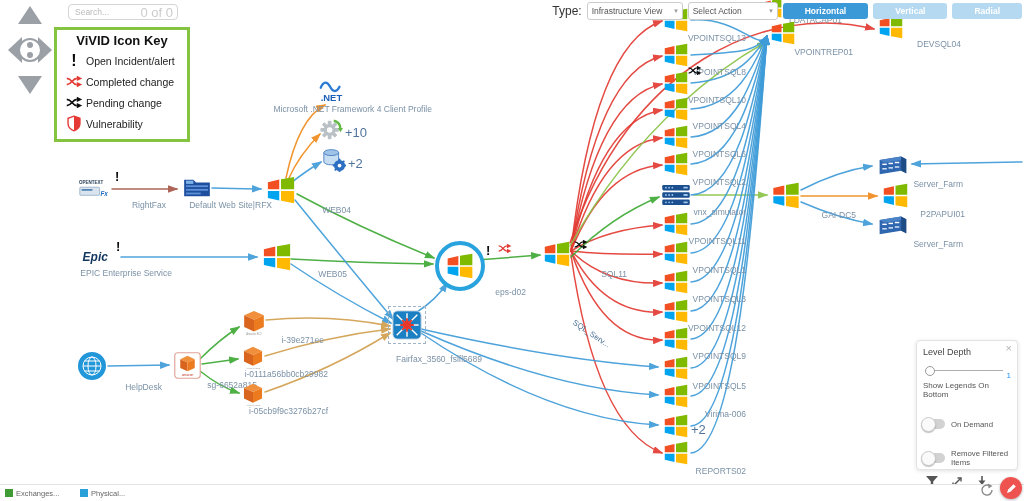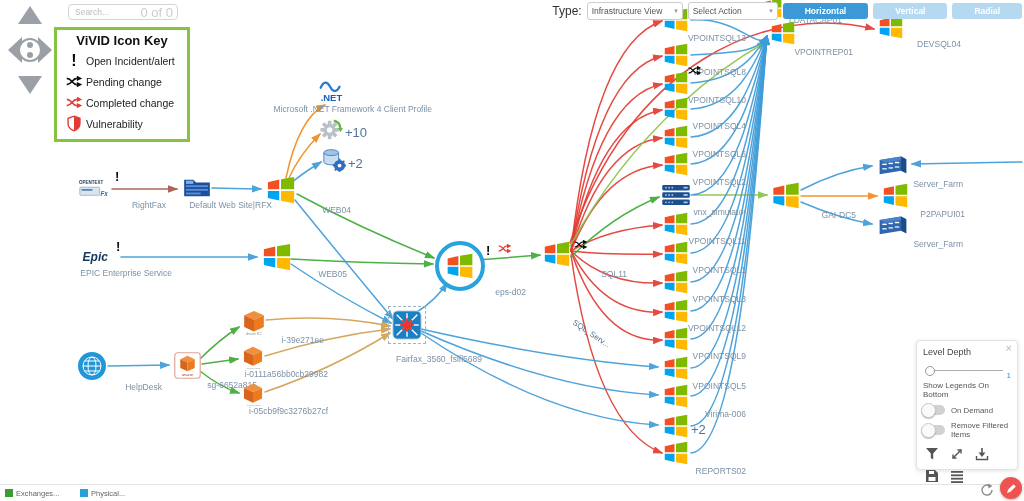--- a/index.html
+++ b/index.html
@@ -46,21 +46,21 @@
   
   #panel{position:absolute;left:916px;top:340px;width:102px;height:130px;z-index:10;background:#fff;
     border:1px solid #e3e3e3;border-radius:4px;box-shadow:0 1px 4px rgba(0,0,0,.12);padding:5px 6px;box-sizing:border-box;}
   #panel-close{position:absolute;right:5px;top:1px;color:#b5b5b5;font-size:11px;}
   .ptitle{font-size:9px;color:#444;margin-top:1px;}
   #slider{position:relative;margin:9px 2px 2px 2px;height:8px;}
   #slider .track{position:absolute;left:0;right:6px;top:4px;height:1px;background:#adadad;}
   #slider .handle{position:absolute;left:0;top:0;width:8px;height:8px;border-radius:50%;background:#fff;border:1px solid #999;}
   #slider .val{position:absolute;right:-2px;top:5px;color:#2196f3;font-size:8px;}
   .plab{font-size:8px;color:#555;margin-top:7px;}
-  .trow{display:flex;align-items:center;margin-top:6px;gap:6px;}
+  .trow{display:flex;align-items:center;margin-top:20px;gap:6px;}
   .tog{width:22px;height:10px;border-radius:6px;background:#d2d2d2;position:relative;flex:none;}
   .tog::after{content:'';position:absolute;left:-2px;top:-2px;width:13px;height:13px;border-radius:50%;
     background:#fafafa;border:1px solid #c9c9c9;box-shadow:0 1px 1px rgba(0,0,0,.25);}
   .tlab{font-size:7.8px;color:#555;}
   .icorow{display:flex;gap:11px;margin-top:8px;margin-left:2px;}
   .icorow svg{display:block;}
 
   
   #footer{position:absolute;left:0;bottom:0;width:1024px;height:16px;background:#fff;border-top:1px solid #e4e4e4;z-index:10;
     display:flex;align-items:center;}
@@ -566,34 +566,34 @@
   <span id="search-count">0 of 0</span>
 </div>
 
 <div id="iconkey">
   <div class="kt">ViVID Icon Key</div>
   <div class="krow">
     <span class="kic kx">!</span>
     <span class="klab">Open Incident/alert</span>
   </div>
   <div class="krow">
+    <span class="kic" style="color:#e23b33">
+      <svg width="17" height="11">
+          <use href="#sym-shuffle"></use>
+        </svg>
+      </span>
+    <span class="klab">Completed change</span>
+  </div>
+  <div class="krow">
     <span class="kic" style="color:#0d0d0d">
       <svg width="17" height="11">
           <use href="#sym-shuffle"></use>
         </svg>
       </span>
     <span class="klab">Pending change</span>
-  </div>
-  <div class="krow">
-    <span class="kic" style="color:#e23b33">
-      <svg width="17" height="11">
-          <use href="#sym-shuffle"></use>
-        </svg>
-      </span>
-    <span class="klab">Completed change</span>
   </div>
   <div class="krow">
     <span class="kic">
       <svg width="14" height="17">
           <use href="#sym-shield"></use>
         </svg>
       </span>
     <span class="klab">Vulnerability</span>
   </div>
 </div>

